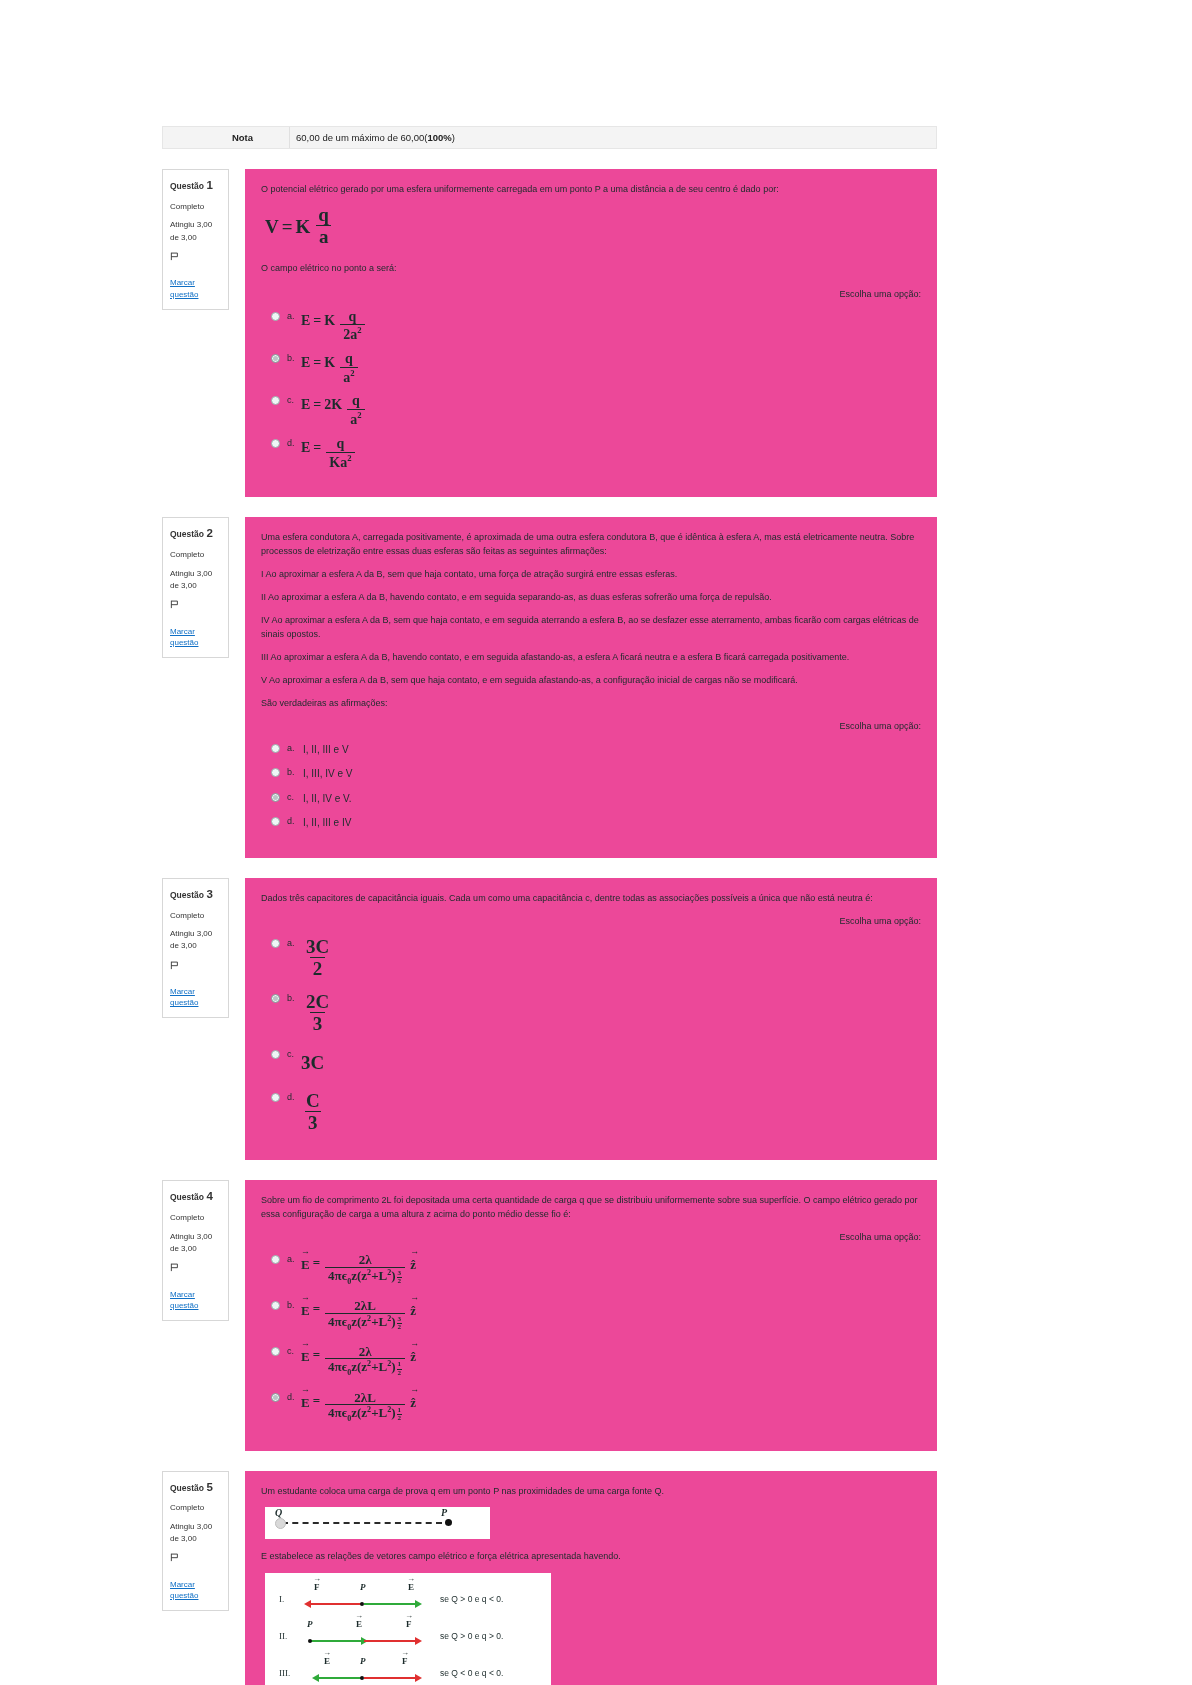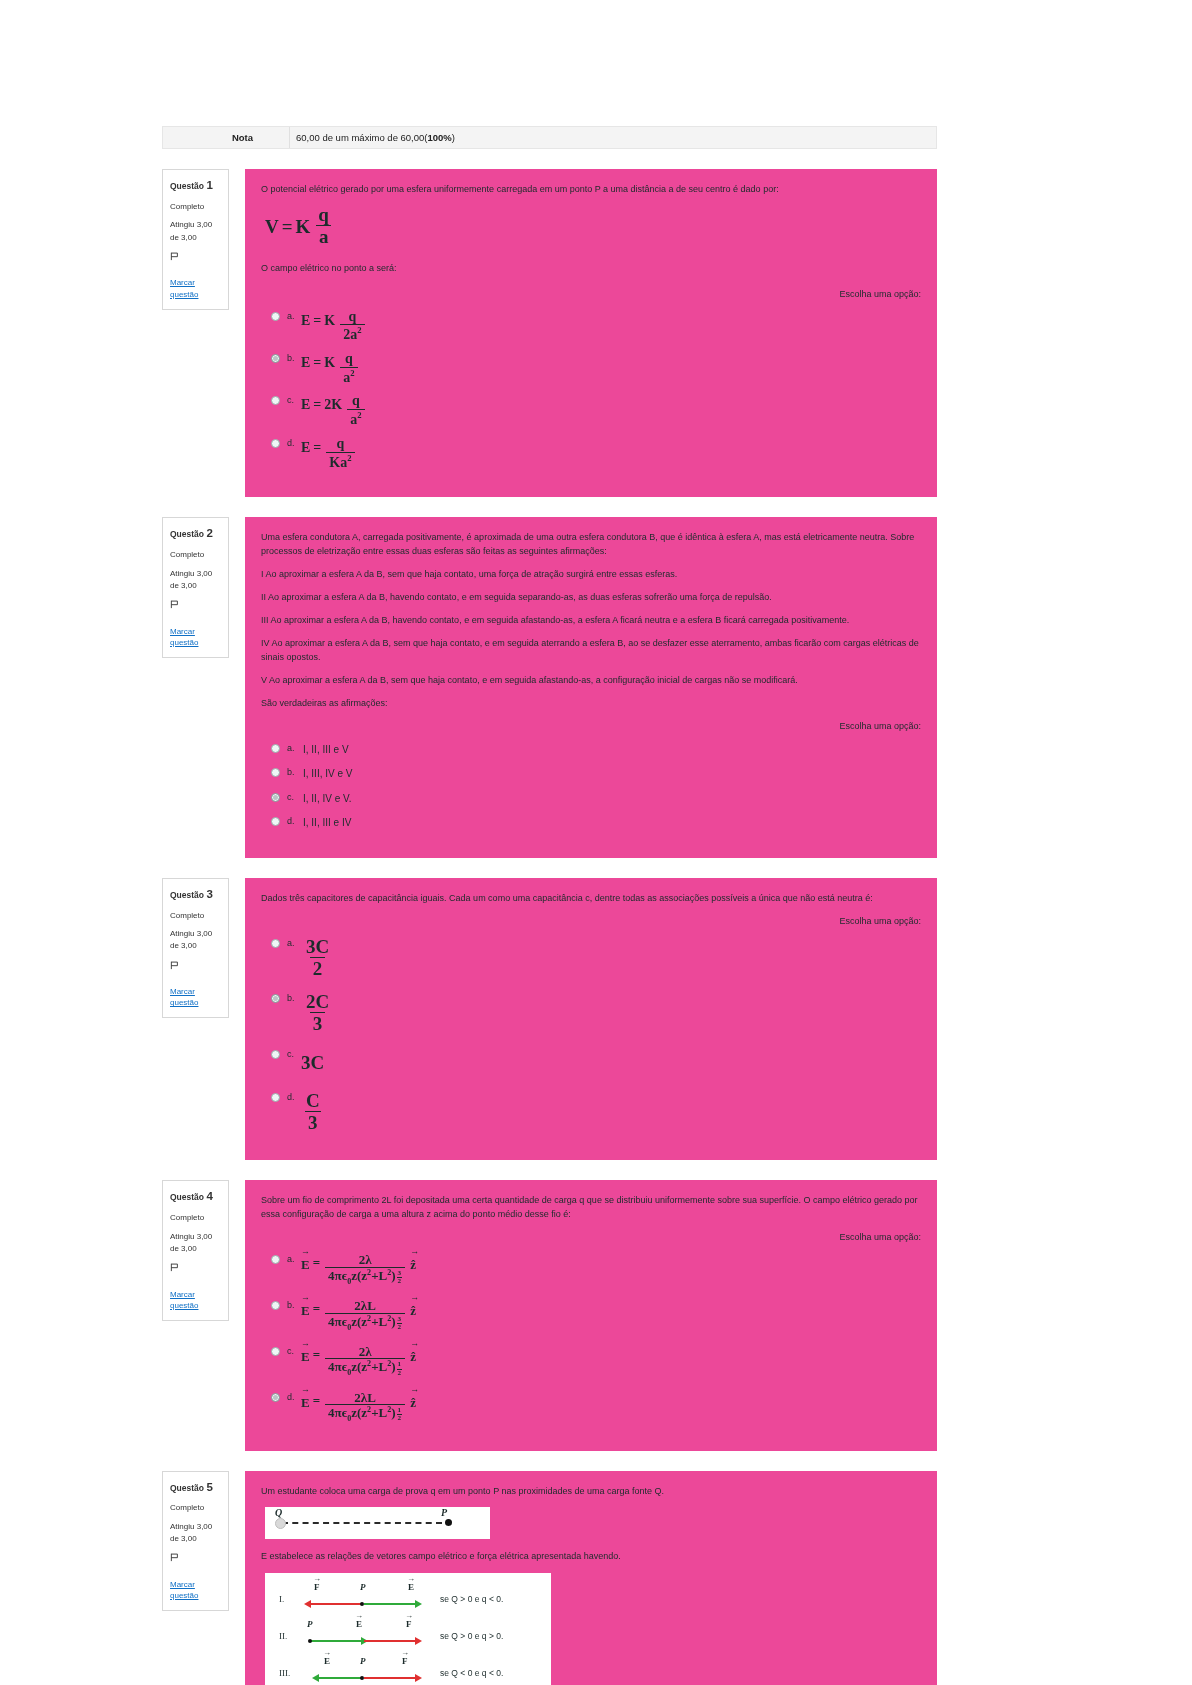--- a/index.html
+++ b/index.html
@@ -182,22 +182,22 @@
                 <path d="M1.5 0.8 V9 M1.5 1.2 H8.2 V5.2 H1.5" fill="none" stroke="#333" stroke-width="1"></path>
               </svg>
         </span>
         <a><span>Marcar</span> <span>questão</span></a>
       </div>
     </div>
     <div class="qbody">
       <p class="stmt">Uma esfera condutora A, carregada positivamente, é aproximada de uma outra esfera condutora B, que é idêntica à esfera A, mas está eletricamente neutra. Sobre processos de eletrização entre essas duas esferas são feitas as seguintes afirmações:</p>
       <p class="stmt">I Ao aproximar a esfera A da B, sem que haja contato, uma força de atração surgirá entre essas esferas.</p>
       <p class="stmt">II  Ao aproximar a esfera A da B, havendo contato, e em seguida separando-as, as duas esferas sofrerão uma força de repulsão.</p>
+      <p class="stmt">IV  Ao aproximar a esfera A da B, sem que haja contato, e em seguida aterrando a esfera B, ao se desfazer esse aterramento, ambas ficarão com cargas elétricas de sinais opostos.</p>
       <p class="stmt">III  Ao aproximar a esfera A da B, havendo contato, e em seguida afastando-as, a esfera A ficará neutra e a esfera B ficará carregada positivamente.</p>
-      <p class="stmt">IV  Ao aproximar a esfera A da B, sem que haja contato, e em seguida aterrando a esfera B, ao se desfazer esse aterramento, ambas ficarão com cargas elétricas de sinais opostos.</p>
       <p class="stmt">V  Ao aproximar a esfera A da B, sem que haja contato, e em seguida afastando-as, a configuração inicial de cargas não se modificará.</p>
       <p class="stmt">São verdadeiras as afirmações:</p>
       <div class="prompt" style="margin-top:2px">Escolha uma opção:</div>
       <ul class="opts">
         <li class="opt">
           <span class="radio"></span>
           <span class="olabel">a.</span>
           <span class="otext">I, II, III e V</span>
         </li>
         <li class="opt">

